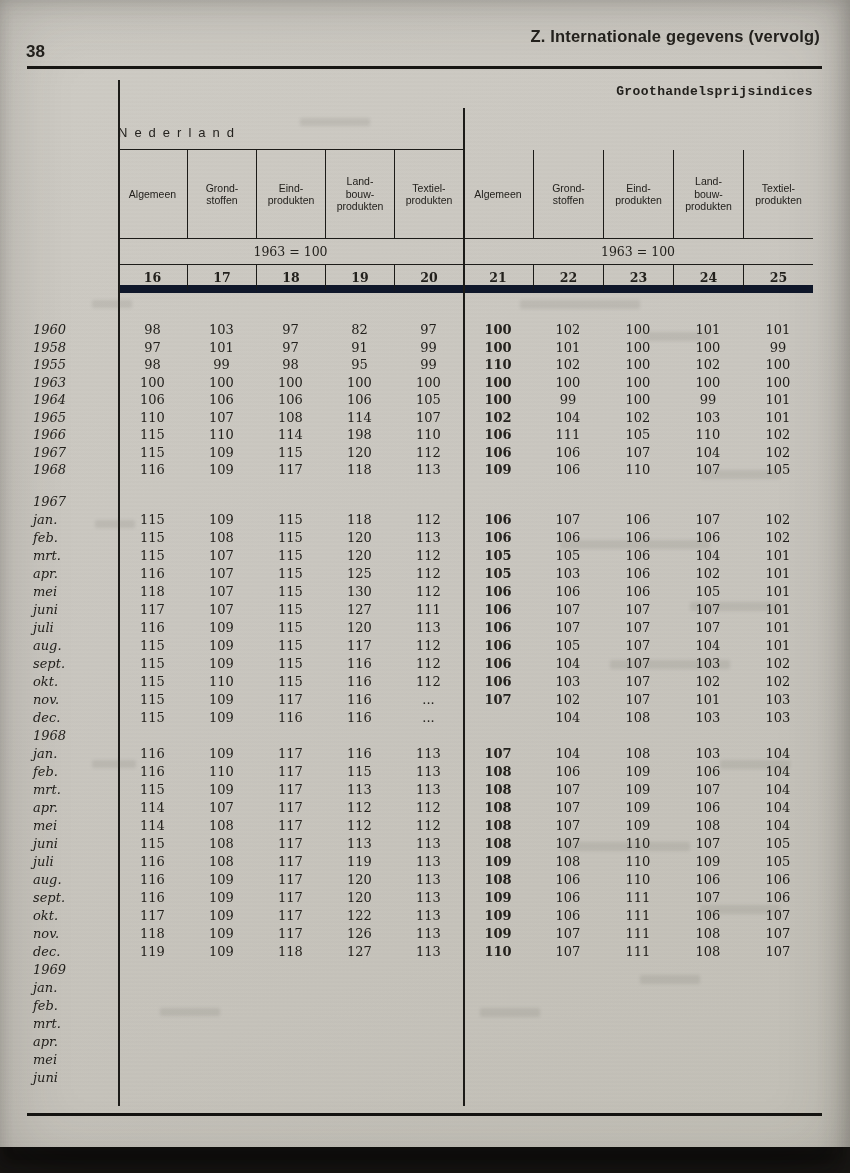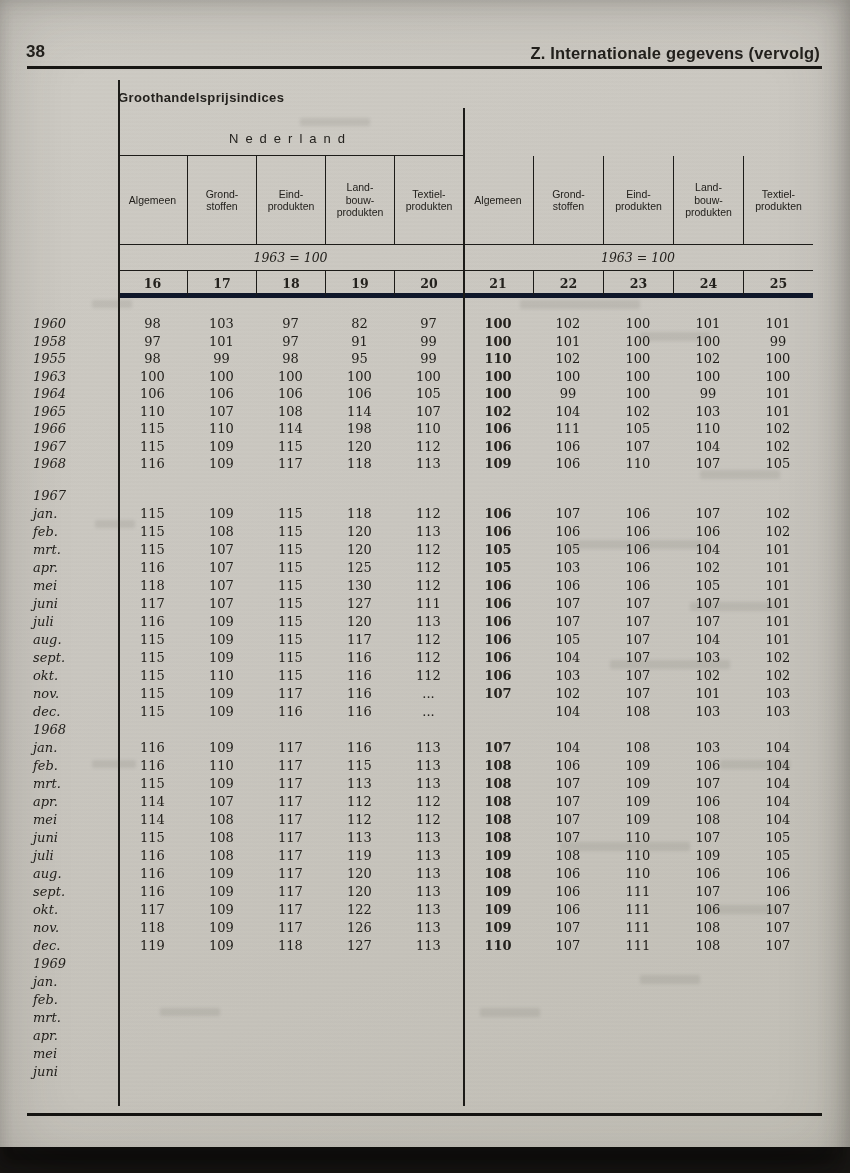--- a/index.html
+++ b/index.html
@@ -8,58 +8,58 @@
     background: linear-gradient(155deg, #cecbc4 0%, #c9c6bf 45%, #c1beb5 100%);
     font-family:"DejaVu Serif", serif; color:#23211d;
   }
   .texture { position:absolute; inset:0; pointer-events:none; opacity:.5;
     background: repeating-linear-gradient(0deg, rgba(255,255,255,.02) 0 2px, rgba(0,0,0,.015) 2px 4px); }
   .vignette { position:absolute; inset:0; pointer-events:none;
     box-shadow: inset 0 0 70px rgba(45,42,38,.22), inset -10px 0 22px rgba(45,42,38,.18), inset 0 -6px 14px rgba(45,42,38,.15); }
 
   .page-number { position:absolute; left:26px; top:42px;
     font-family:"Liberation Sans", sans-serif; font-weight:bold; font-size:17px; }
-  .chapter-header { position:absolute; right:30px; top:44px;
+  .chapter-header { position:absolute; right:30px; top:27px;
     font-family:"Liberation Sans", sans-serif; font-weight:bold; font-size:16.5px; letter-spacing:.2px; }
   .top-rule { position:absolute; left:27px; width:795px; top:66px; height:2.5px; background:#181714; }
   .bottom-rule { position:absolute; left:27px; width:795px; top:1113px; height:3px; background:#141311; }
   .scan-bar { position:absolute; left:0; width:850px; top:1147px; height:26px; background:#0d0c0b; }
 
   .table { position:absolute; left:30px; top:78px; width:783px; }
   .vline { position:absolute; width:1.5px; background:#1c1b18; }
   .vline.left { left:88px; top:2px; height:1026px; }
   .vline.mid  { left:433px; top:30px; height:998px; }
 
   .title-row { margin-left:88px; width:695px; height:30px; padding-top:6px; box-sizing:border-box;
-    text-align:left; font-family:Liberation Sans, sans-serif; font-weight:bold; font-size:13px; letter-spacing:.4px;margin-top:6px; }
+    text-align:right; font-family:Liberation Mono, monospace; font-weight:bold; font-size:13px; letter-spacing:.4px; }
 
   .grid { display:grid; grid-template-columns:88px 69px 69px 69px 69px 69px 70px 70px 70px 70px 70px; }
 
   .groups-row { height:42px; }
-  .group-cell { text-align:center; padding-top:17px; box-sizing:border-box; border-bottom:1.5px solid #1c1b18;
+  .group-cell { padding-top:17px; box-sizing:border-box; border-bottom:1.5px solid #1c1b18;
     font-family:"Liberation Sans", sans-serif; font-size:13px; letter-spacing:7px; white-space:nowrap; overflow:visible; }
   .group-cell.nl { grid-column:2 / span 5; }
   .group-cell.us { grid-column:7 / span 5; }
 
   .labels-row { height:88px; }
   .col-label { display:flex; flex-direction:column; justify-content:center; align-items:center;
     font-family:"Liberation Sans", sans-serif; font-size:10.5px; line-height:12.5px; text-align:center; }
   .col-label.sep { border-left:1px solid #1c1b18; }
 
-  .ref-row { height:26px;font-style:italic; }
+  .ref-row { height:26px; }
   .ref-cell { grid-column:2 / span 5; text-align:center; border-top:1.3px solid #1c1b18;
     padding-top:5px; box-sizing:border-box; font-size:12.5px; }
   .ref-cell.us { grid-column:7 / span 5; }
 
   .nums-row { height:28px; }
-  .num-cell { text-align:center; border-top:1.3px solid #1c1b18; border-bottom:5px solid #0f172a;
+  .num-cell { text-align:center; border-top:1.3px solid #1c1b18; border-bottom:8px solid #0f172a;
     padding-top:5px; box-sizing:border-box; font-size:12.5px; font-weight:bold; }
   .num-cell.sep { border-left:1px solid #1c1b18; }
 
-  .tbody { padding-top:18px; }
+  .tbody { padding-top:18px;margin-top:12px; }
   .data-row { height:17.5px; font-size:13px; }
   .section:nth-child(n+2) .data-row { height:18px; }
   .section:nth-child(2) { margin-top:14px; }
   .data-row .cell { text-align:center; }
   .data-row .cell.c5 { font-weight:bold; }
   .row-label { font-style:italic; padding-left:3px; font-size:13px; white-space:nowrap; }
   .section-head { height:18px; }
 
   .ghost { position:absolute; background:rgba(72,68,60,.10); filter:blur(1.5px); border-radius:2px; pointer-events:none; }
 </style>

